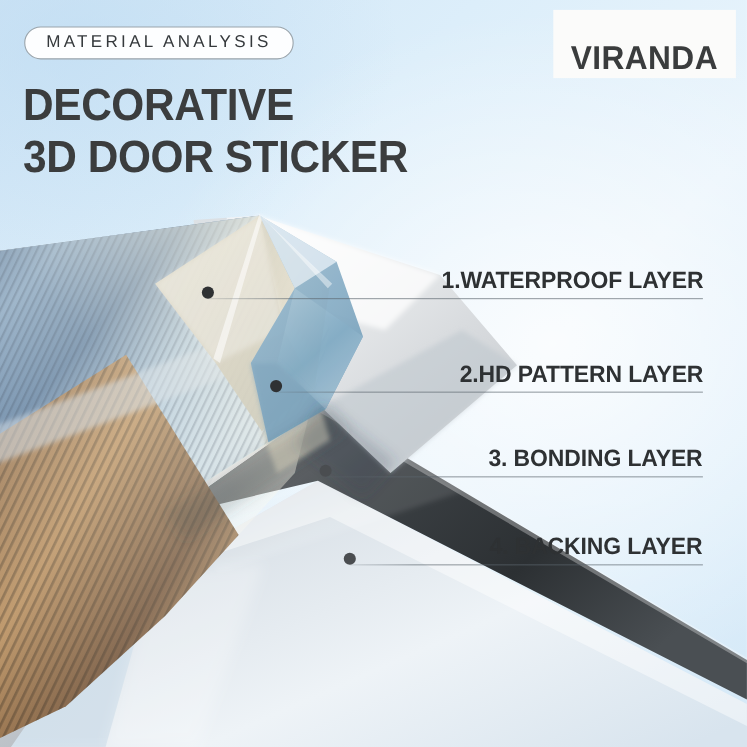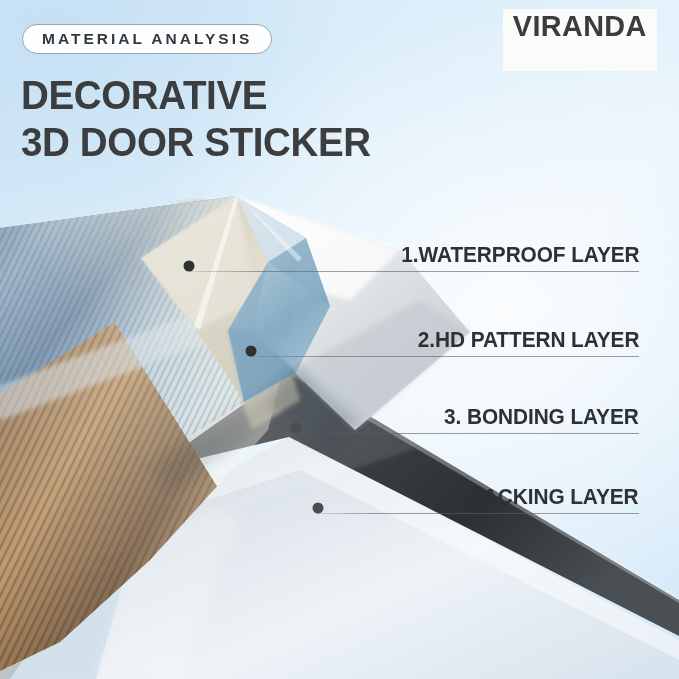--- a/index.html
+++ b/index.html
@@ -41,21 +41,21 @@
     align-items: center;
     border: 1.3px solid #9aa4ab;
     border-radius: 16px;
     background: #fdfeff;
     box-sizing: border-box;
   }
   #pill span {
     font-size: 15.5px;
     letter-spacing: 3.0px;
     color: #35393c;
-    font-weight: 700;
+    font-weight: 400;
     white-space: nowrap;
   }
 
   .headline {
     position: absolute;
     left: 21px;
     font-weight: 700;
     font-size: 41px;
     line-height: 1;
     letter-spacing: -0.4px;
@@ -64,25 +64,25 @@
     transform: scaleX(0.94);
     transform-origin: left center;
   }
   #headline-1 { top: 75px; }
   #headline-2 { top: 122px; }
 
   #brand-box {
     position: absolute;
     left: 503px;
     top: 9px;
-    width: 154px;
+    width: 166px;
     height: 62px;
     background: #fbfbfa;
     display: flex;
-    align-items: flex-start;
+    align-items: flex-end;
     justify-content: center;
   }
   #brand-box span {
     font-size: 30px;
     font-weight: 700;
     letter-spacing: 0.4px;
     color: #3a3c3d;
     transform: scaleX(0.96);
   }
 

